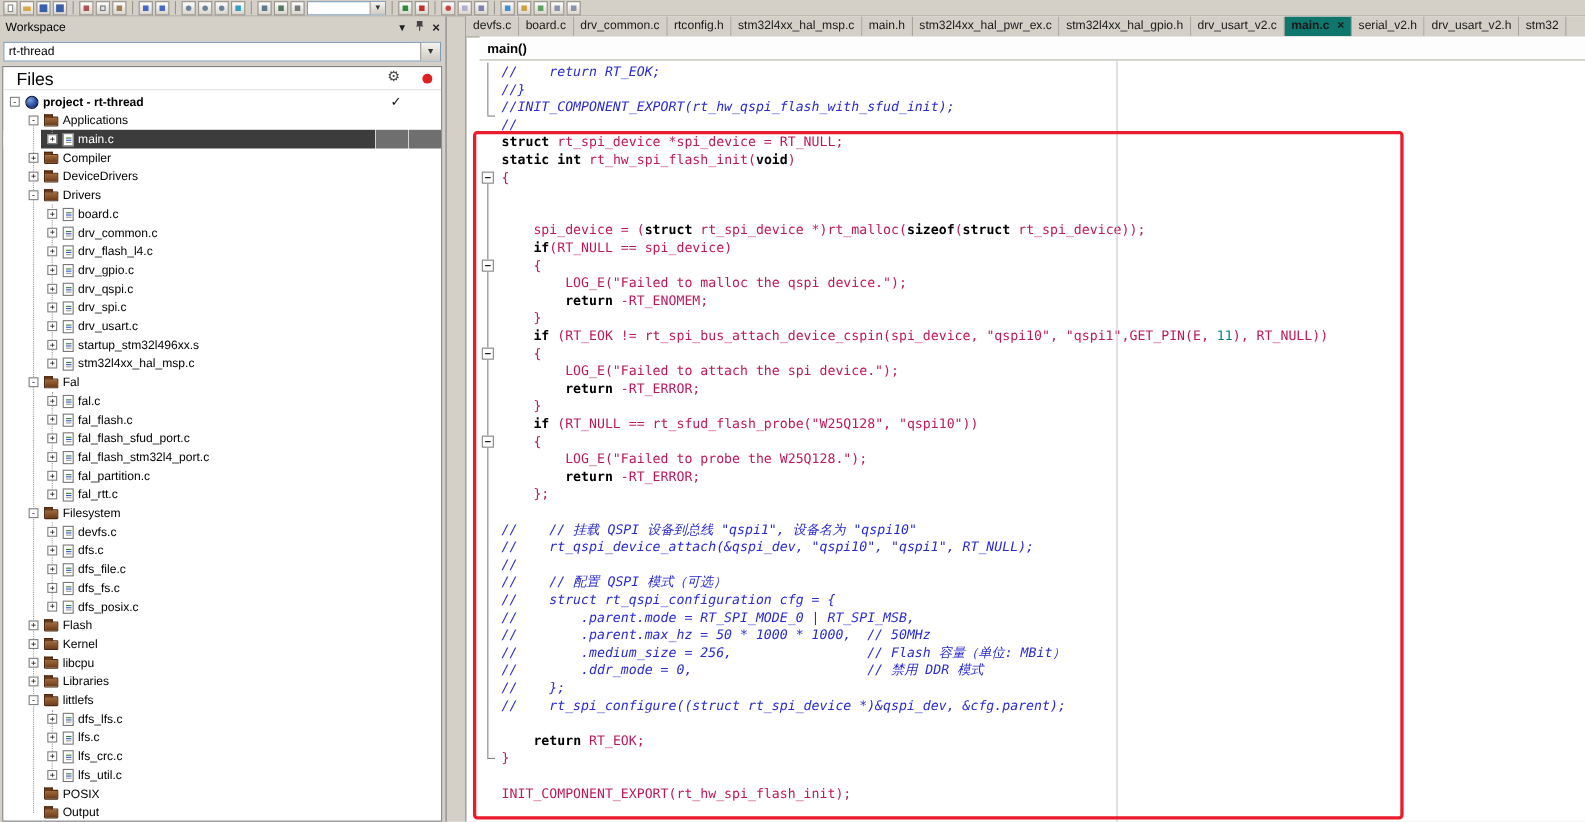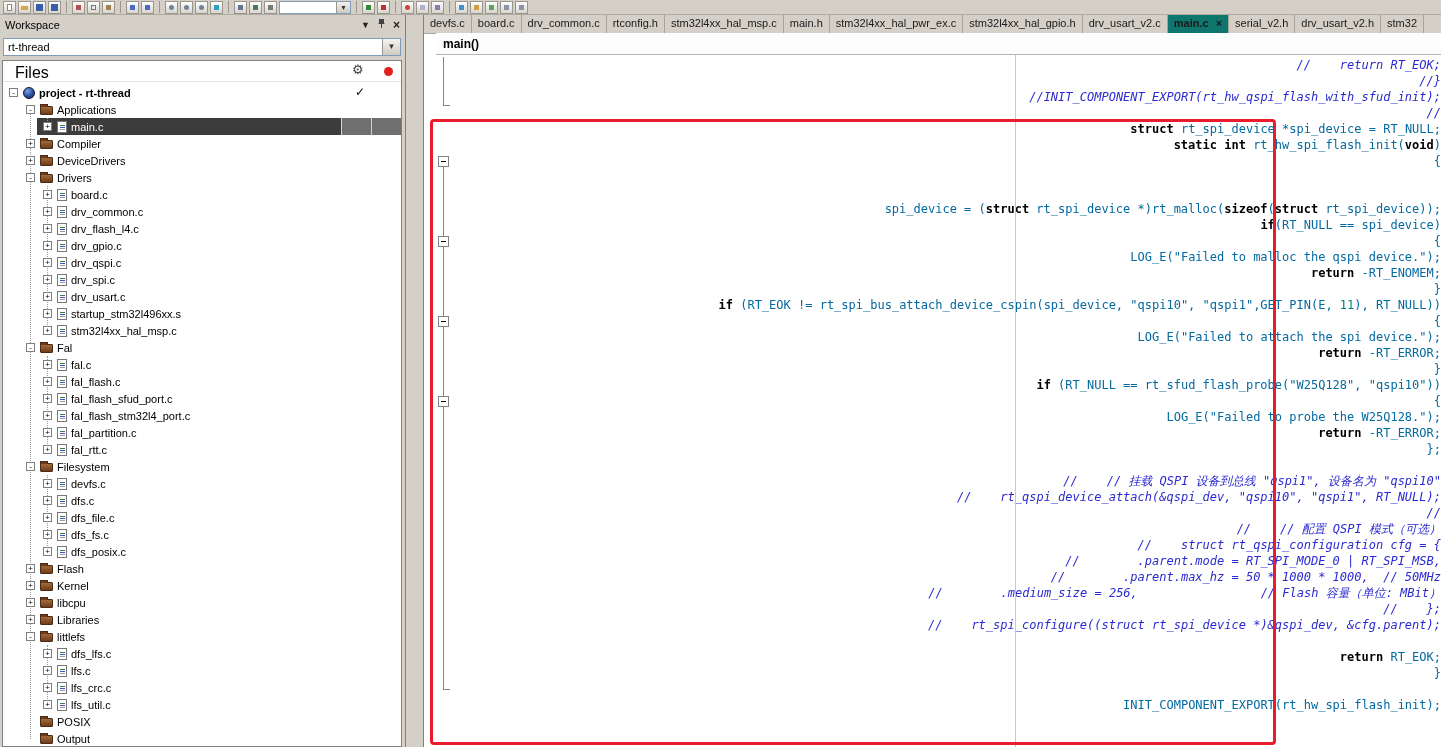--- a/index.html
+++ b/index.html
@@ -79,27 +79,27 @@
 
   
   #editor{position:absolute;left:423px;top:15px;right:0;bottom:0;background:#fff;border-left:1px solid #808080;box-sizing:border-box;}
   #tabbar{position:absolute;left:0;top:0;right:0;height:18px;background:#d4d0c8;display:flex;overflow:hidden;
           border-bottom:1px solid #a8a49c;}
   .tab{padding:0 6px;line-height:17px;font-size:11px;border-right:1px solid #a8a49c;color:#1a1a1a;flex:none;background:#d4d0c8;}
   .tab.active{background:#0f766e;font-weight:bold;}
   .tab .tclose{margin-left:7px;font-weight:bold;font-size:11px;}
   #ctxbar{position:absolute;left:12px;top:18px;right:0;height:22px;background:#fdfdfd;border-bottom:1px solid #b7b3ab;
           font-size:12px;font-weight:bold;line-height:22px;padding-left:7px;box-sizing:border-box;}
-  #code{position:absolute;left:0;top:40px;right:0;bottom:0;overflow:hidden;text-align:right;}
+  #code{position:absolute;left:0;top:40px;right:0;bottom:0;overflow:hidden;}
   #code-lines{position:absolute;left:32px;top:2px;right:0;}
   .codeline{height:16px;line-height:16px;white-space:pre;font-family:"DejaVu Sans Mono",monospace;font-size:12px;}
   .codeline .kw{font-weight:bold;}
   .codeline .cm{color:#2a2ad0;font-style:italic;}
   .codeline .num{color:#007f7f;}
-  .codeline .pl{color:#0369a1;}
+  .codeline .pl{color:#be185d;}
   #fold-layer{position:absolute;left:0;top:2px;width:32px;bottom:0;}
   .foldbox{position:absolute;left:14px;width:11px;height:11px;border:1px solid #848484;background:#fff;box-sizing:border-box;z-index:3;}
   .foldbox::after{content:"";position:absolute;left:2px;top:4px;width:5px;height:1px;background:#000;}
   .gline{position:absolute;background:#848484;z-index:2;}
   #page-guide{position:absolute;left:591px;top:40px;bottom:0;width:1px;background:#c8c8c8;}
   #annotation{position:absolute;left:6px;top:104px;width:846px;height:626px;border:3px solid #ea1b2d;
               border-radius:4px;box-sizing:border-box;z-index:50;pointer-events:none;}
 </style>
 </head>
 <body>
@@ -430,20 +430,21 @@
         <div class="codeline"><span class="pl">    };</span></div>
         <div class="codeline"></div>
         <div class="codeline"><span class="cm">//    // 挂载 QSPI 设备到总线 "qspi1", 设备名为 "qspi10"</span></div>
         <div class="codeline"><span class="cm">//    rt_qspi_device_attach(&amp;qspi_dev, "qspi10", "qspi1", RT_NULL);</span></div>
         <div class="codeline"><span class="cm">//</span></div>
         <div class="codeline"><span class="cm">//    // 配置 QSPI 模式（可选）</span></div>
         <div class="codeline"><span class="cm">//    struct rt_qspi_configuration cfg = {</span></div>
         <div class="codeline"><span class="cm">//        .parent.mode = RT_SPI_MODE_0 | RT_SPI_MSB,</span></div>
         <div class="codeline"><span class="cm">//        .parent.max_hz = 50 * 1000 * 1000,  // 50MHz</span></div>
         <div class="codeline"><span class="cm">//        .medium_size = 256,                 // Flash 容量（单位: MBit）</span></div>
+        <div class="codeline"><span class="cm">//        .ddr_mode = 0,                      // 禁用 DDR 模式</span></div>
         <div class="codeline"><span class="cm">//    };</span></div>
         <div class="codeline"><span class="cm">//    rt_spi_configure((struct rt_spi_device *)&amp;qspi_dev, &amp;cfg.parent);</span></div>
         <div class="codeline"></div>
         <div class="codeline"><span class="pl">    </span><span class="kw">return</span><span class="pl"> RT_EOK;</span></div>
         <div class="codeline"><span class="pl">}</span></div>
         <div class="codeline"></div>
         <div class="codeline"><span class="pl">INIT_COMPONENT_EXPORT(rt_hw_spi_flash_init);</span></div>
       </div>
     <div id="page-guide" style="top:0;"></div>
   </div>

